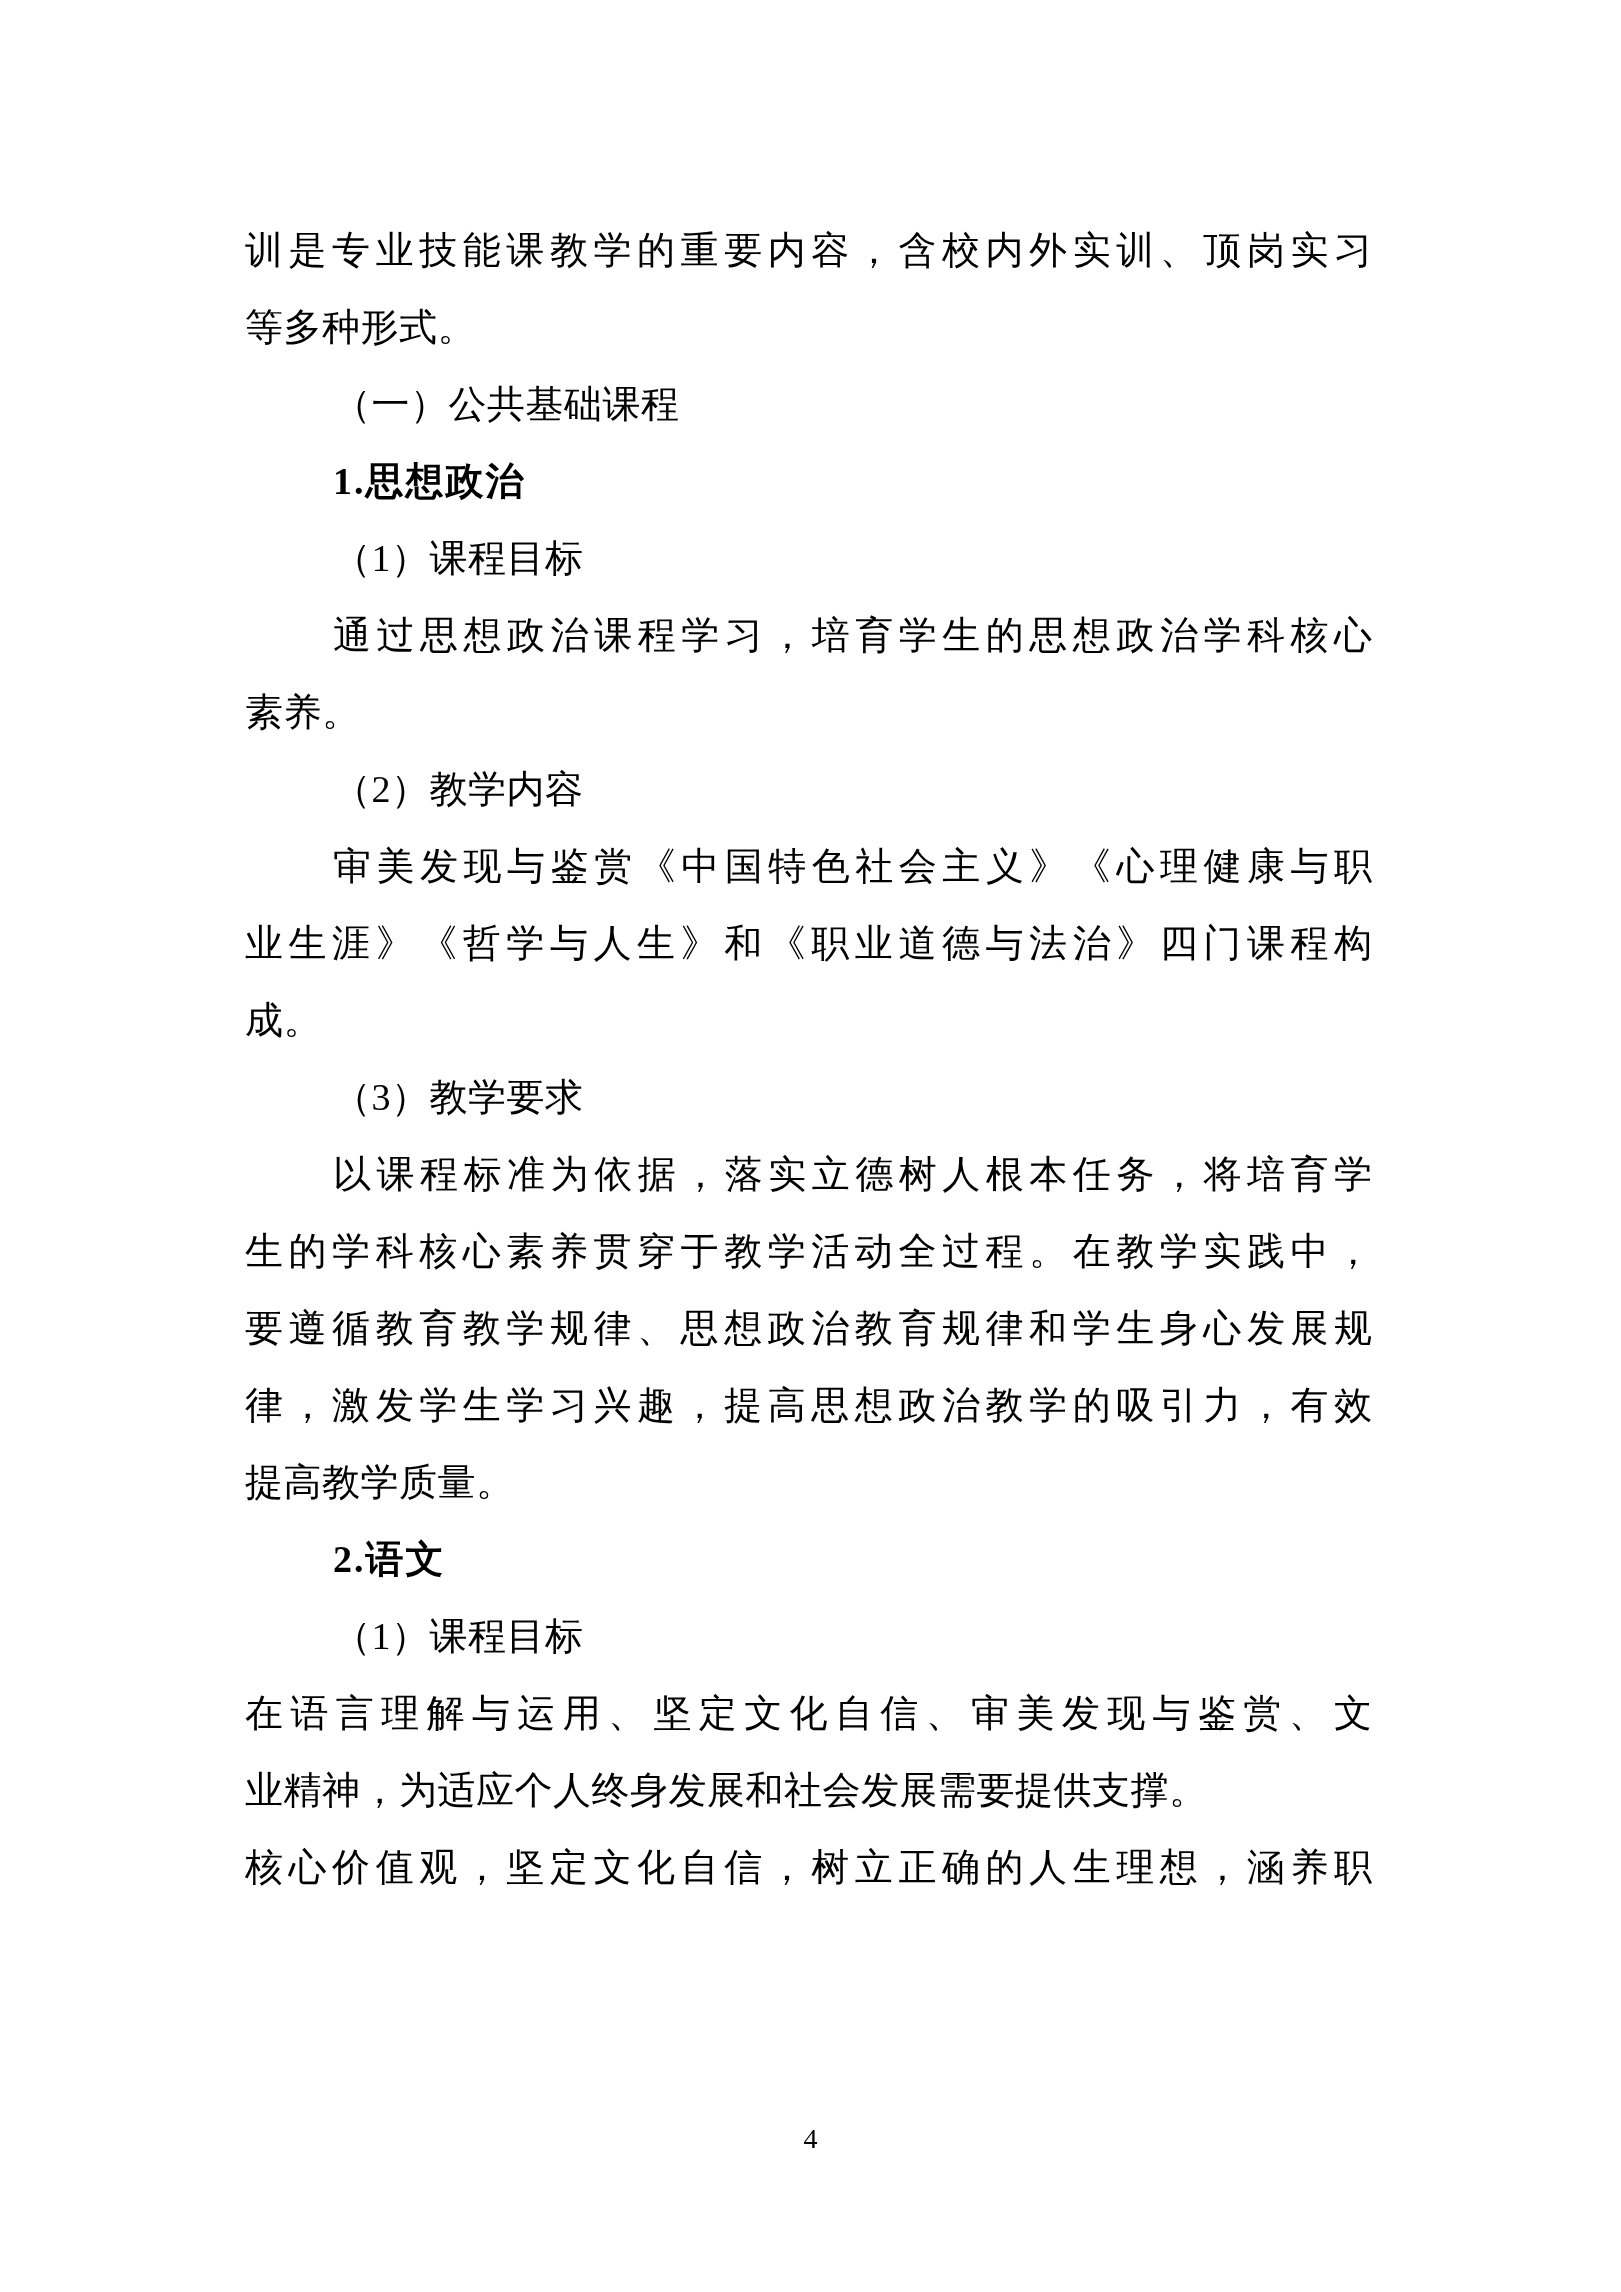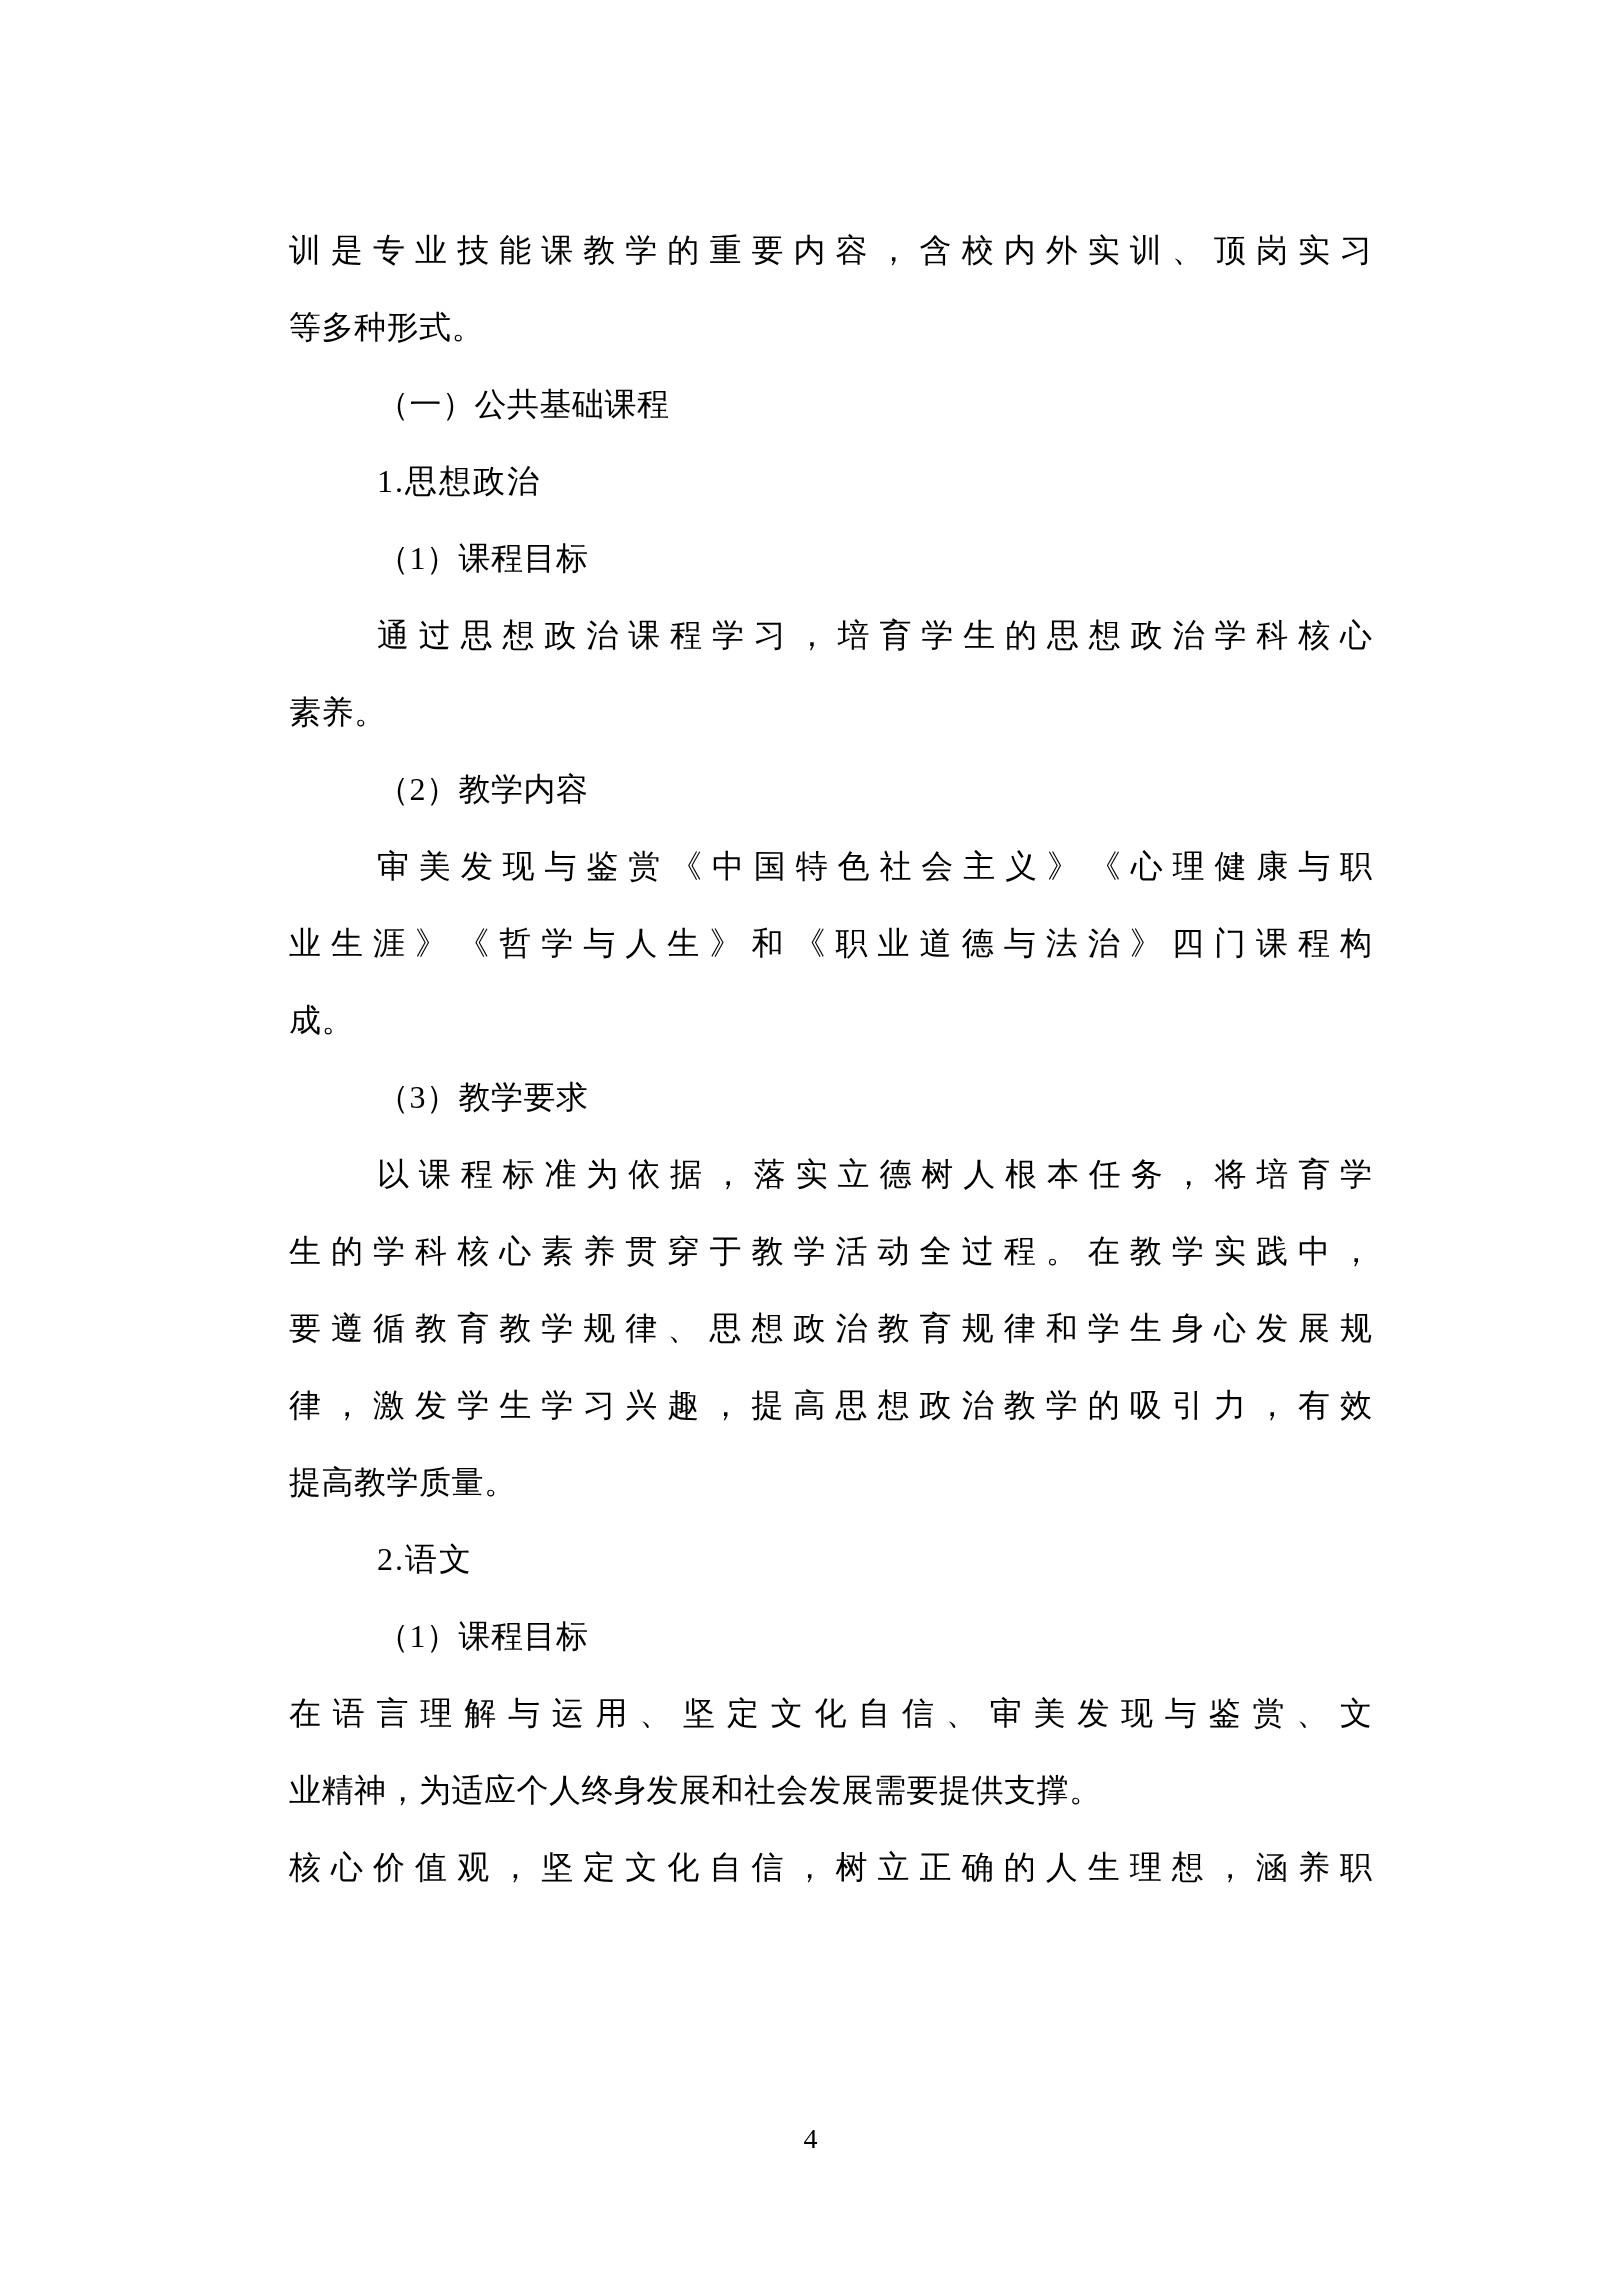--- a/index.html
+++ b/index.html
@@ -10,37 +10,36 @@
     color:#000000;
     font-family:"Liberation Serif","DejaVu Serif",serif;
     overflow:hidden;
   }
   .text-block{
     position:absolute;
     left:245px;top:212px;
     width:1127px;
   }
   .line{
-    font-size:32px;
+    font-size:38px;
     height:77px;
     line-height:77px;
     white-space:nowrap;
     letter-spacing:0.5px;
-    margin-left:44px;
   }
   .line.justify{
     white-space:normal;
     text-align:justify;
     text-align-last:justify;
     text-justify:inter-character;
     letter-spacing:0;
   }
   .line.indent{ text-indent:88px; }
   .line.h2{ font-weight:400; }
-  .line.h3{ font-weight:400; letter-spacing:2px; }
+  .line.h3{ font-weight:700; letter-spacing:2px; }
   .page-number{
     position:absolute;
     left:0;top:2119px;width:100%;
     text-align:center;
     font-size:28px;line-height:39px;
     font-family:"Liberation Serif","DejaVu Serif",serif;
     color:#000000;
   }
 </style>
 </head>

